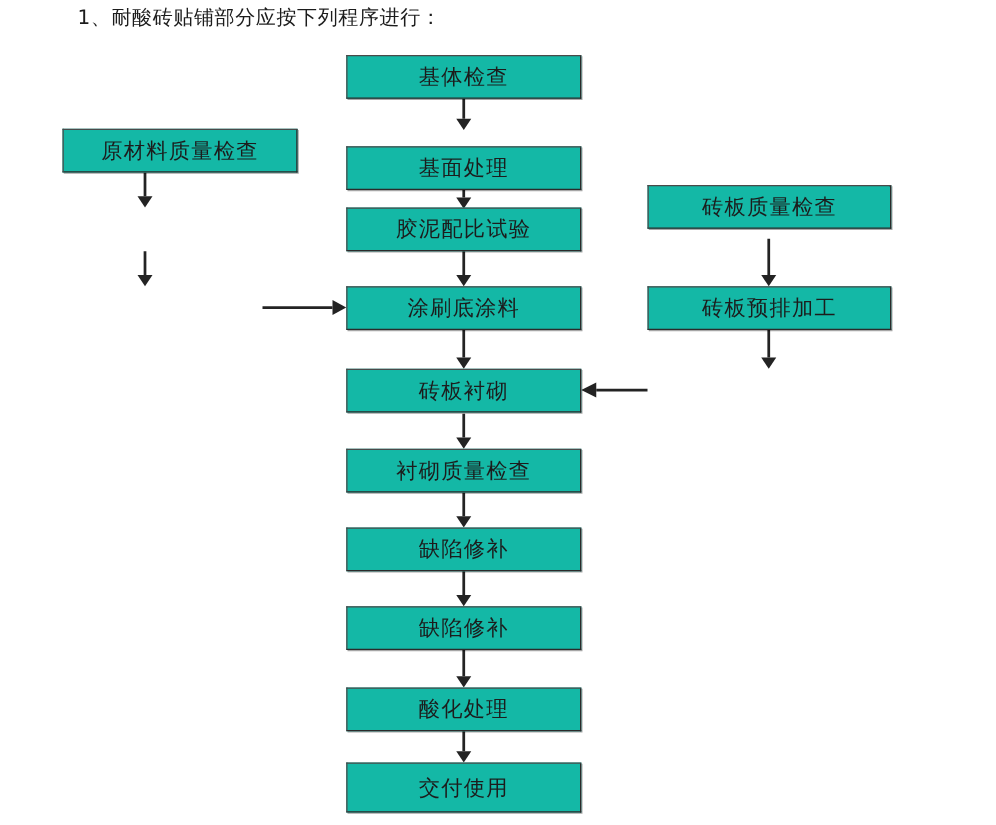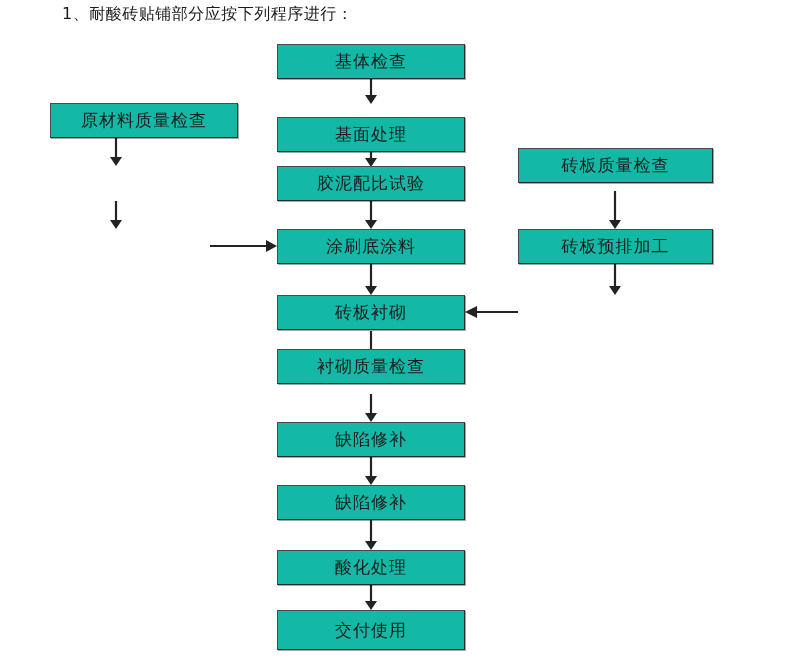--- a/index.html
+++ b/index.html
@@ -141,21 +141,21 @@
   <div class="node col-center" style="top:44px">基体检查</div>
 
   <div class="node col-center" style="top:117px">基面处理</div>
 
   <div class="node col-center" style="top:166px">胶泥配比试验</div>
 
   <div class="node col-center" style="top:229px">涂刷底涂料</div>
 
   <div class="node col-center" style="top:295px">砖板衬砌</div>
 
-  <div class="node col-center" style="top:349px">衬砌质量检查</div>
+  <div class="node col-center" style="top:359px">衬砌质量检查</div>
 
   <div class="node col-center" style="top:422px">缺陷修补</div>
 
   <div class="node col-center" style="top:485px">缺陷修补</div>
 
   <div class="node col-center" style="top:550px">酸化处理</div>
 
   <div class="node col-center" style="top:610px; height:40px">交付使用</div>
 
   <div class="node col-left" style="top:103px">原材料质量检查</div>

